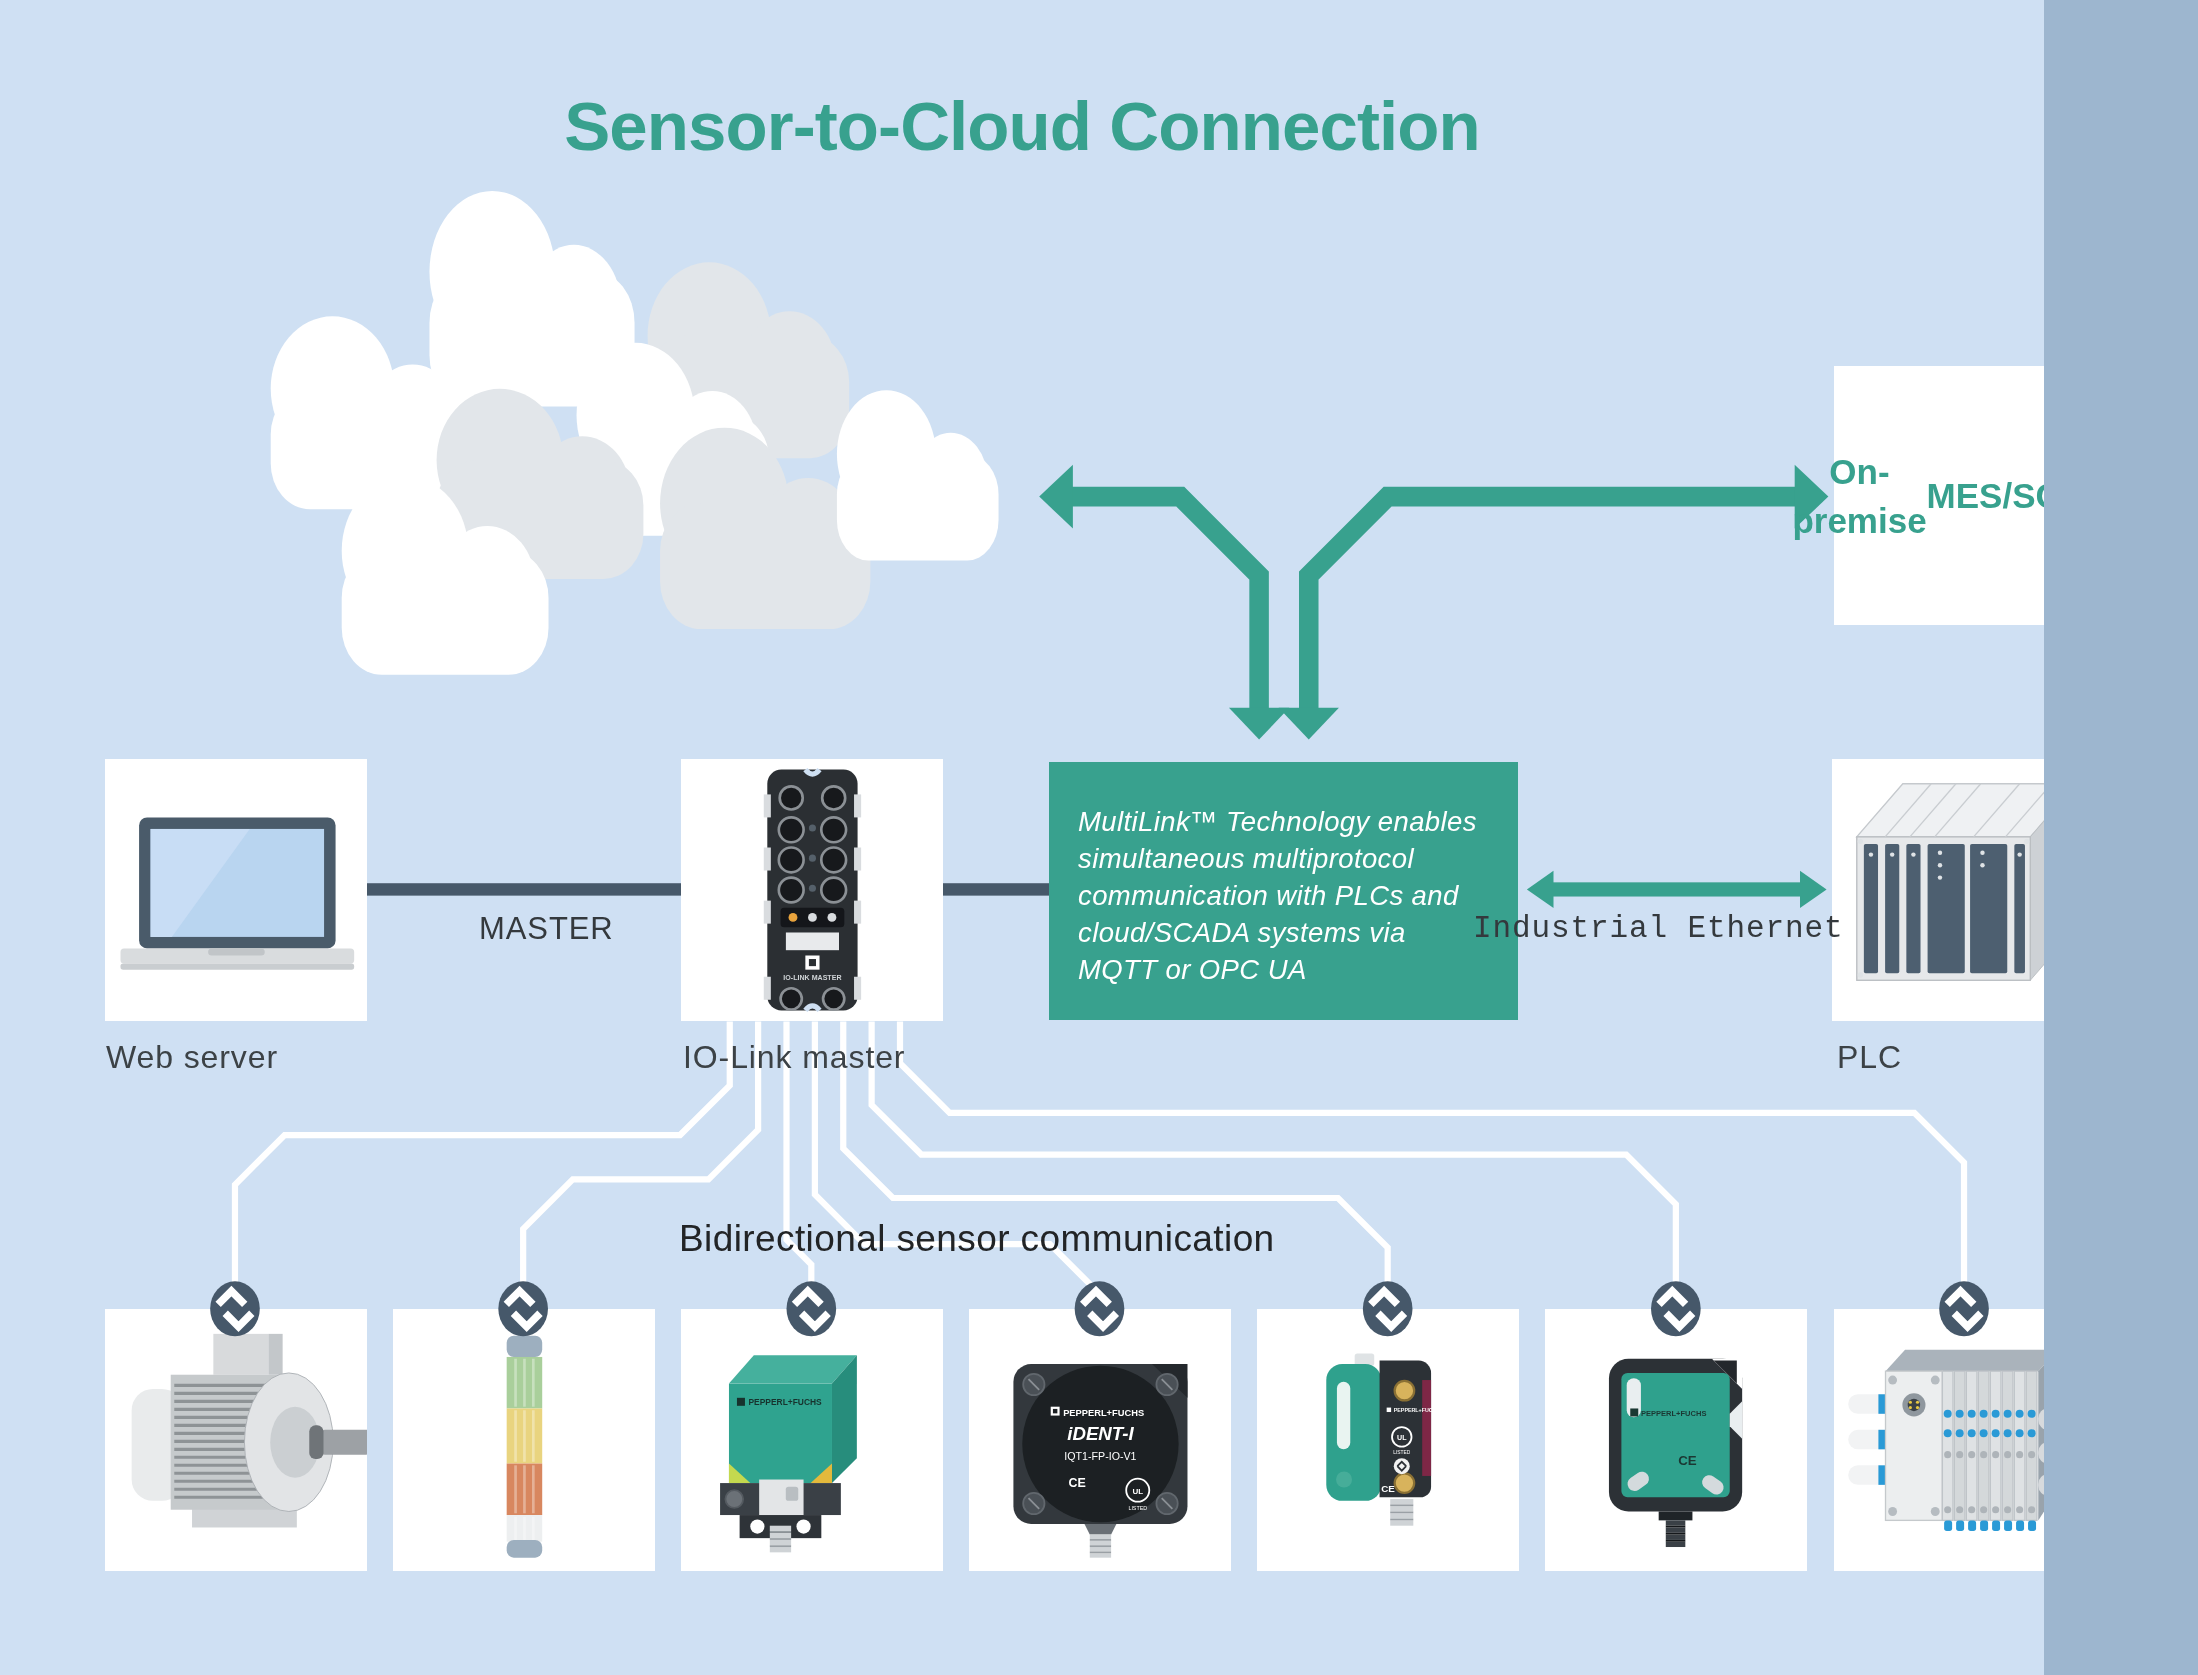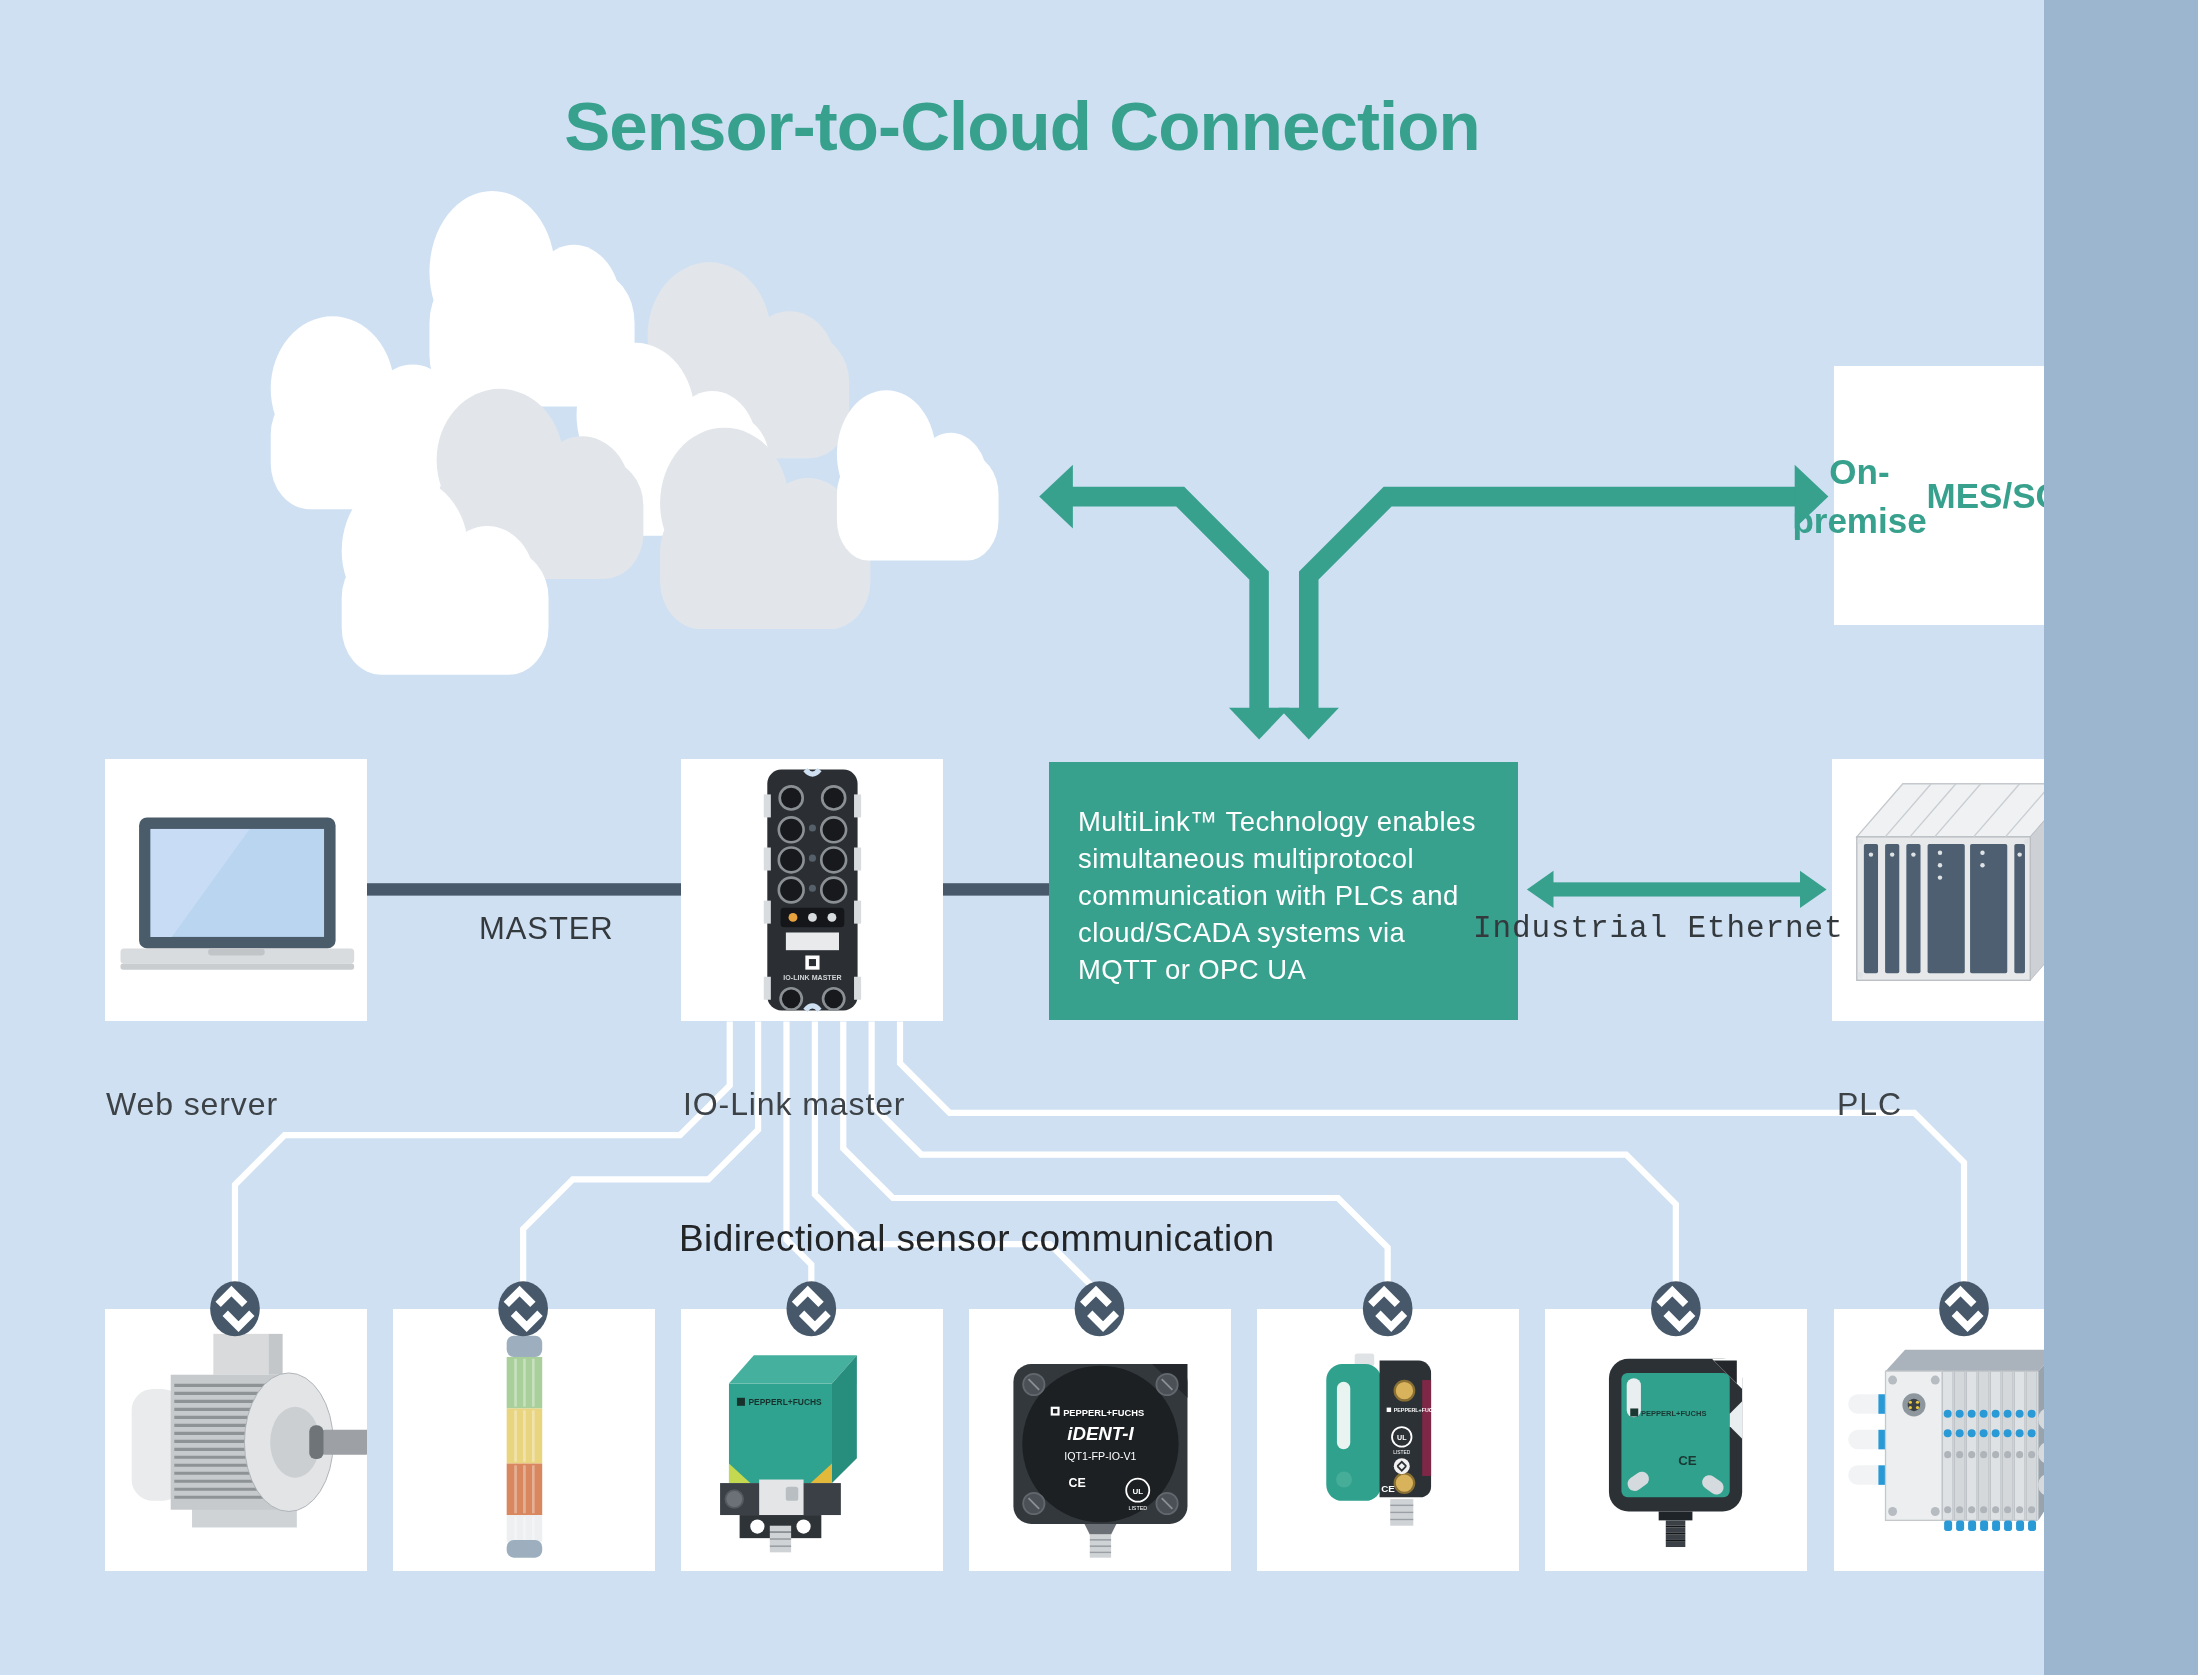--- a/index.html
+++ b/index.html
@@ -3,27 +3,27 @@
 <meta charset="utf-8">
 <style>
   html,body{margin:0;padding:0;background:#9db6cf;}
   .stage{position:relative;width:2044px;height:1676px;background:#cfe0f3;overflow:hidden;
          font-family:"Liberation Sans",sans-serif;}
   svg{display:block;}
   .underlay{position:absolute;left:0;top:0;}
   .page-title{position:absolute;left:0;right:0;top:87px;text-align:center;
               font-size:69px;font-weight:bold;letter-spacing:-0.9px;color:#38a18e;}
   .whitebox{position:absolute;background:#ffffff;}
-  .node-label{position:absolute;font-size:32px;font-weight:400;letter-spacing:0.9px;color:#3c4246;margin-top:47px;}
+  .node-label{position:absolute;font-size:32px;font-weight:400;letter-spacing:0.9px;color:#3c4246;}
   .link-label{position:absolute;font-size:31px;font-weight:400;letter-spacing:0.9px;color:#34393d;}
   .mes-box{position:absolute;left:1834px;top:366px;width:261px;height:259px;background:#fff;
            display:flex;flex-direction:row;align-items:center;justify-content:center;}
   .mes-box div{font-size:35px;line-height:49px;font-weight:bold;color:#38a18e;text-align:center;}
   .multilink-box{position:absolute;left:1049px;top:762px;width:469px;height:258px;background:#38a18e;
-                 box-sizing:border-box;padding:41px 5px 0 29px;}
+                 box-sizing:border-box;padding:41px 5px 0 29px;font-style:italic;}
   .multilink-box div{font-size:27.5px;line-height:37px;color:#ffffff;letter-spacing:0.4px;
                      white-space:pre-line;}
   .section-heading{position:absolute;left:679px;top:1218px;font-size:37px;font-weight:normal;
                    letter-spacing:0.4px;color:#222426;}
   .devsvg{position:absolute;left:0;top:0;width:100%;height:100%;}
 </style>
 </head>
 <body>
 
 <div class="stage">

